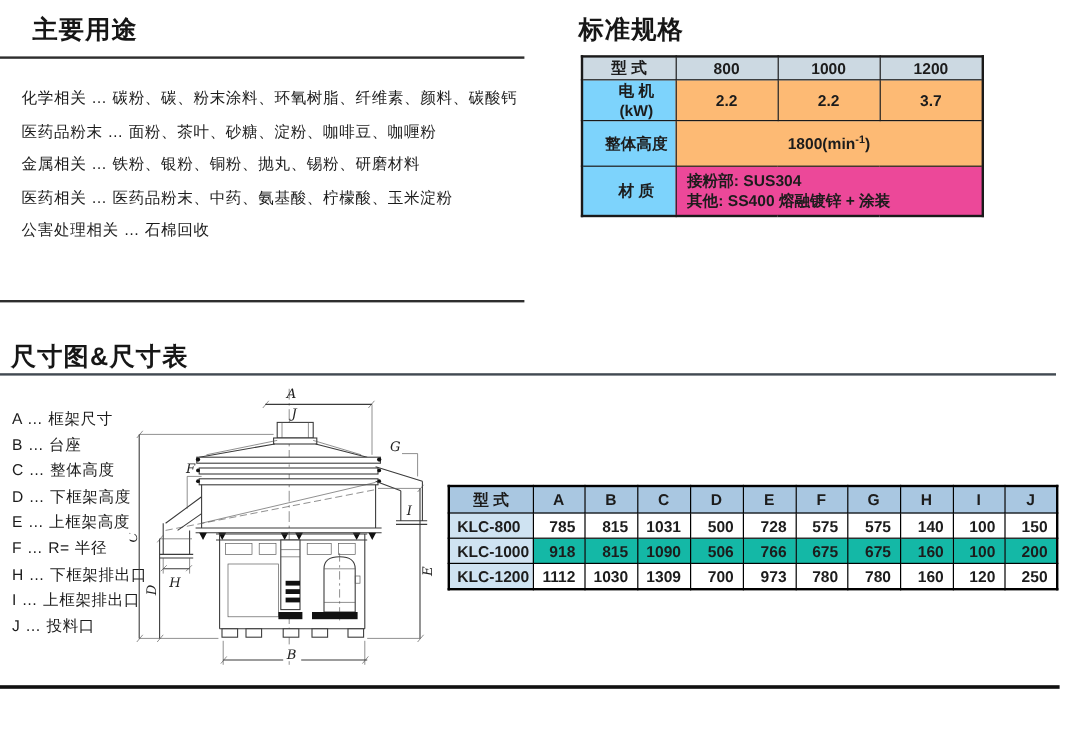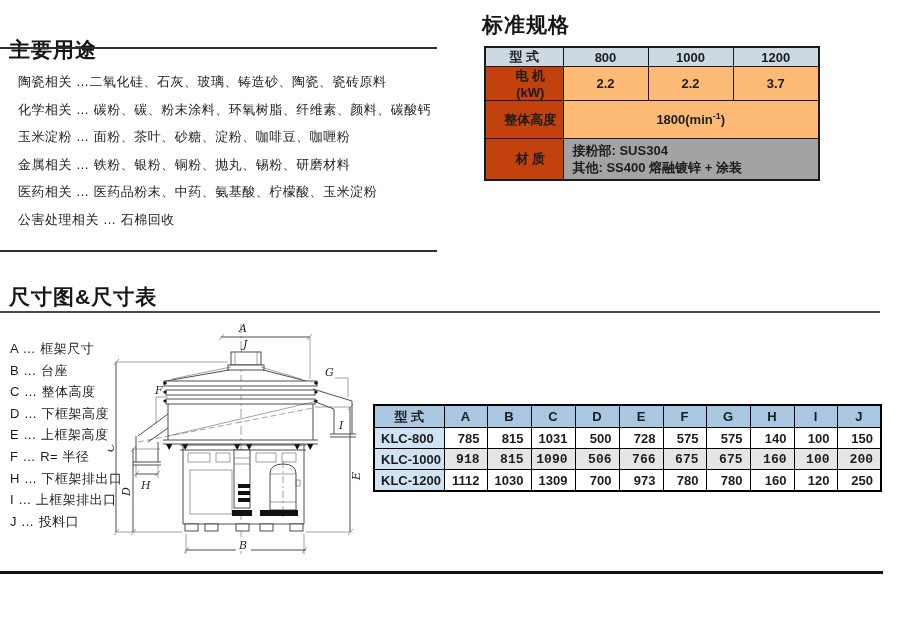--- a/index.html
+++ b/index.html
@@ -16,49 +16,48 @@
   
   .uses-list{list-style:none;margin:0;padding:0;font-size:13px;}
   .uses-list li{line-height:27.5px;white-space:nowrap;letter-spacing:0.5px;}
   
   .legend-list{list-style:none;margin:0;padding:0;font-size:13px;}
   .legend-list li{line-height:21.6px;white-space:nowrap;letter-spacing:0.5px;}
   
   table{border-collapse:collapse;table-layout:fixed;}
   .spec-table{width:334px;border:2px solid #1a1a1a;font-size:13px;}
   .spec-table th,.spec-table td{border:1px solid #1a1a1a;padding:0;text-align:center;}
-  .spec-table .lbl{background:#c2410c;font-weight:700;padding-left:12px;}
+  .spec-table .lbl{background:#7dd3fc;font-weight:700;padding-left:12px;}
   .spec-table .hd{background:#ccd9e2;font-weight:700;}
   .spec-table .val{font-weight:700;background:#fdba74;}
-  .spec-table .mat{text-align:left;padding:3px 0 3px 9px;font-weight:600;line-height:17px;background:#a3a3a3;}
+  .spec-table .mat{text-align:left;padding:3px 0 3px 9px;font-weight:600;line-height:17px;background:#ec4899;}
   .spec-table sup{font-size:9px;}
   
   .dim-table{width:507px;border:2px solid #000;font-size:13px;}
   .dim-table th,.dim-table td{border:1px solid #000;padding:0;font-weight:700;}
   .dim-table thead th{background:#a9c7e1;text-align:center;height:21px;}
   .dim-table td.model{background:#cfe3f2;text-align:left;padding-left:6px;height:20px;}
   .dim-table td.num{text-align:right;padding-right:7px;background:#fff;}
-  .dim-table tr.alt td.num{background:#e5e5e5;font-family:Liberation Mono, monospace;}
+  .dim-table tr.alt td.num{background:#14b8a6;}
   
   .diag text{font-family:"DejaVu Serif", serif;font-style:italic;font-size:11px;fill:#222;stroke:none;}
   .diag .ln{stroke:#3a3a3a;stroke-width:0.9;fill:none;}
   .diag .tn{stroke:#555;stroke-width:0.55;fill:none;}
   .diag .fw{fill:#ffffff;stroke:#3a3a3a;stroke-width:0.9;}
   .diag .bk{fill:#111;stroke:none;}
 </style>
 </head>
 <body>
 
-<div class="abs sec-title" style="left:9px;top:11px;margin-top:25px;">主要用途</div>
+<div class="abs sec-title" style="left:27px;top:11px;">主要用途</div>
 <div class="abs rule" style="left:0;top:47px;width:437px;"></div>
 
 <ul class="abs uses-list" style="left:18px;top:68px;">
-  <li>陶瓷相关 …二氧化硅、石灰、玻璃、铸造砂、陶瓷、瓷砖原料</li>
   <li>化学相关 … 碳粉、碳、粉末涂料、环氧树脂、纤维素、颜料、碳酸钙</li>
-  <li>玉米淀粉 … 面粉、茶叶、砂糖、淀粉、咖啡豆、咖喱粉</li>
+  <li>医药品粉末 … 面粉、茶叶、砂糖、淀粉、咖啡豆、咖喱粉</li>
   <li>金属相关 … 铁粉、银粉、铜粉、抛丸、锡粉、研磨材料</li>
   <li>医药相关 … 医药品粉末、中药、氨基酸、柠檬酸、玉米淀粉</li>
   <li>公害处理相关 … 石棉回收</li>
 </ul>
 <div class="abs rule" style="left:0;top:250px;width:437px;"></div>
 
 <div class="abs sec-title" style="left:482px;top:11px;">标准规格</div>
 
 <table class="abs spec-table" style="left:484px;top:46px;">
   <colgroup>

